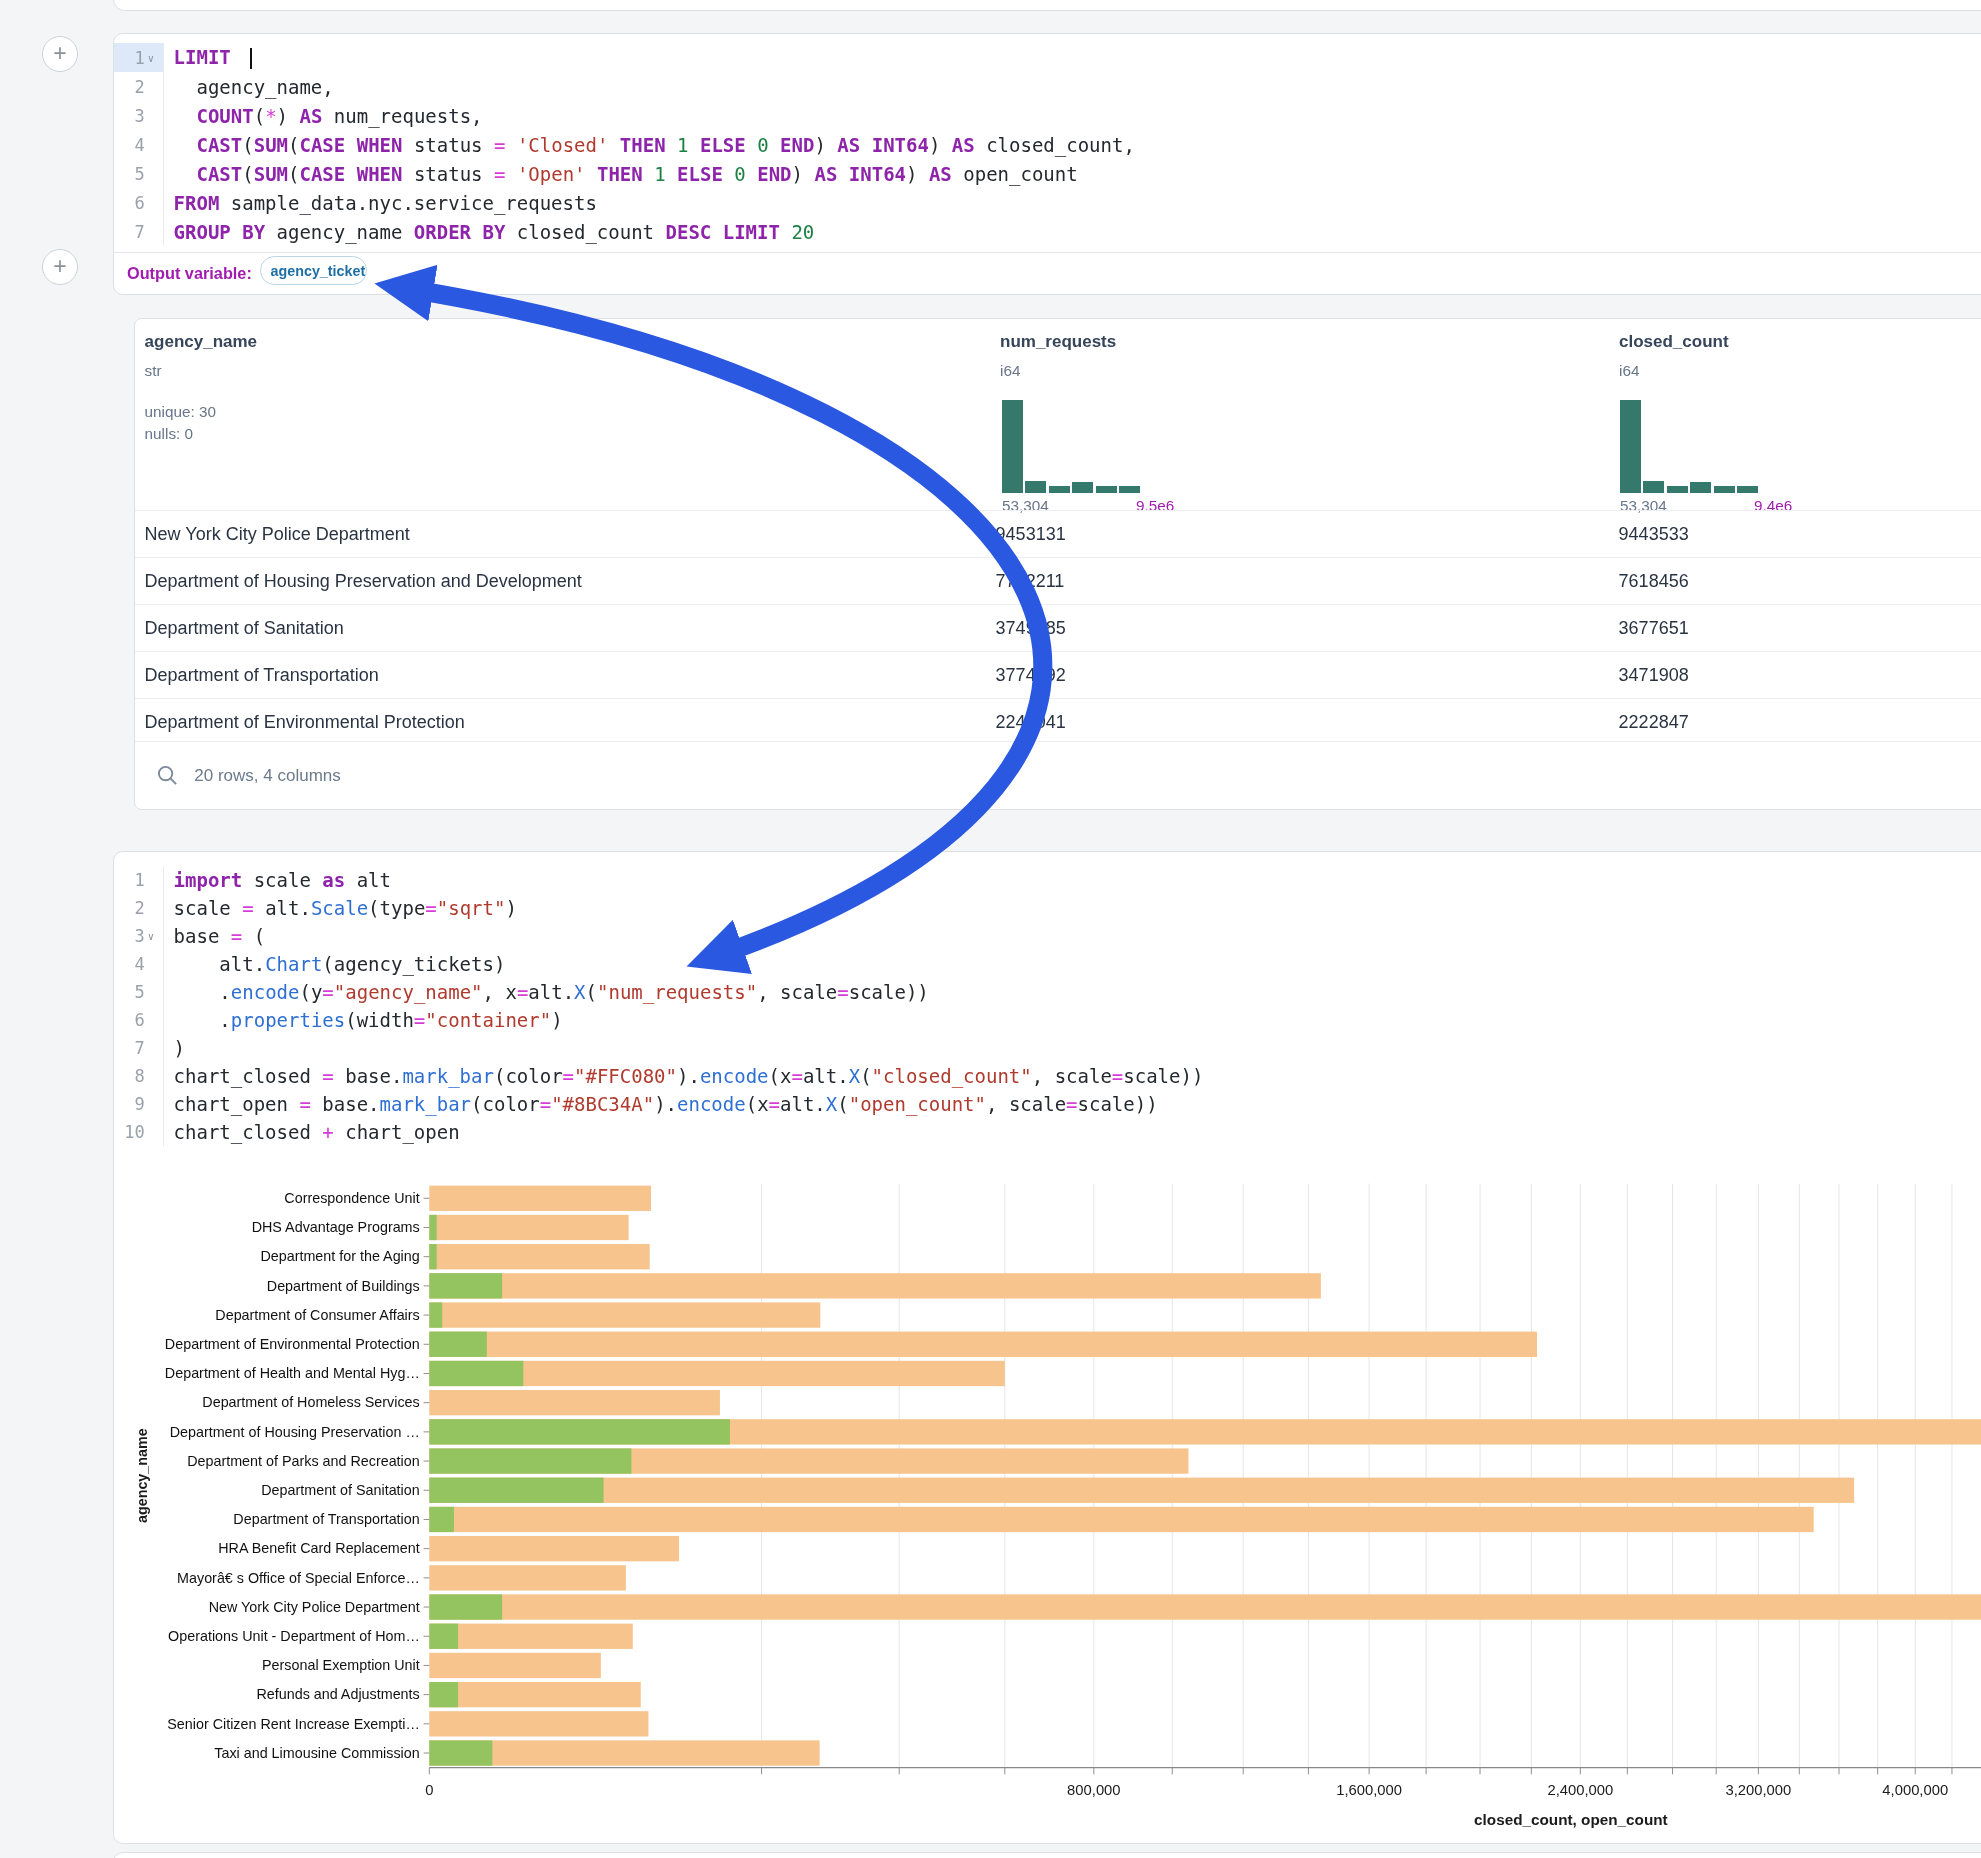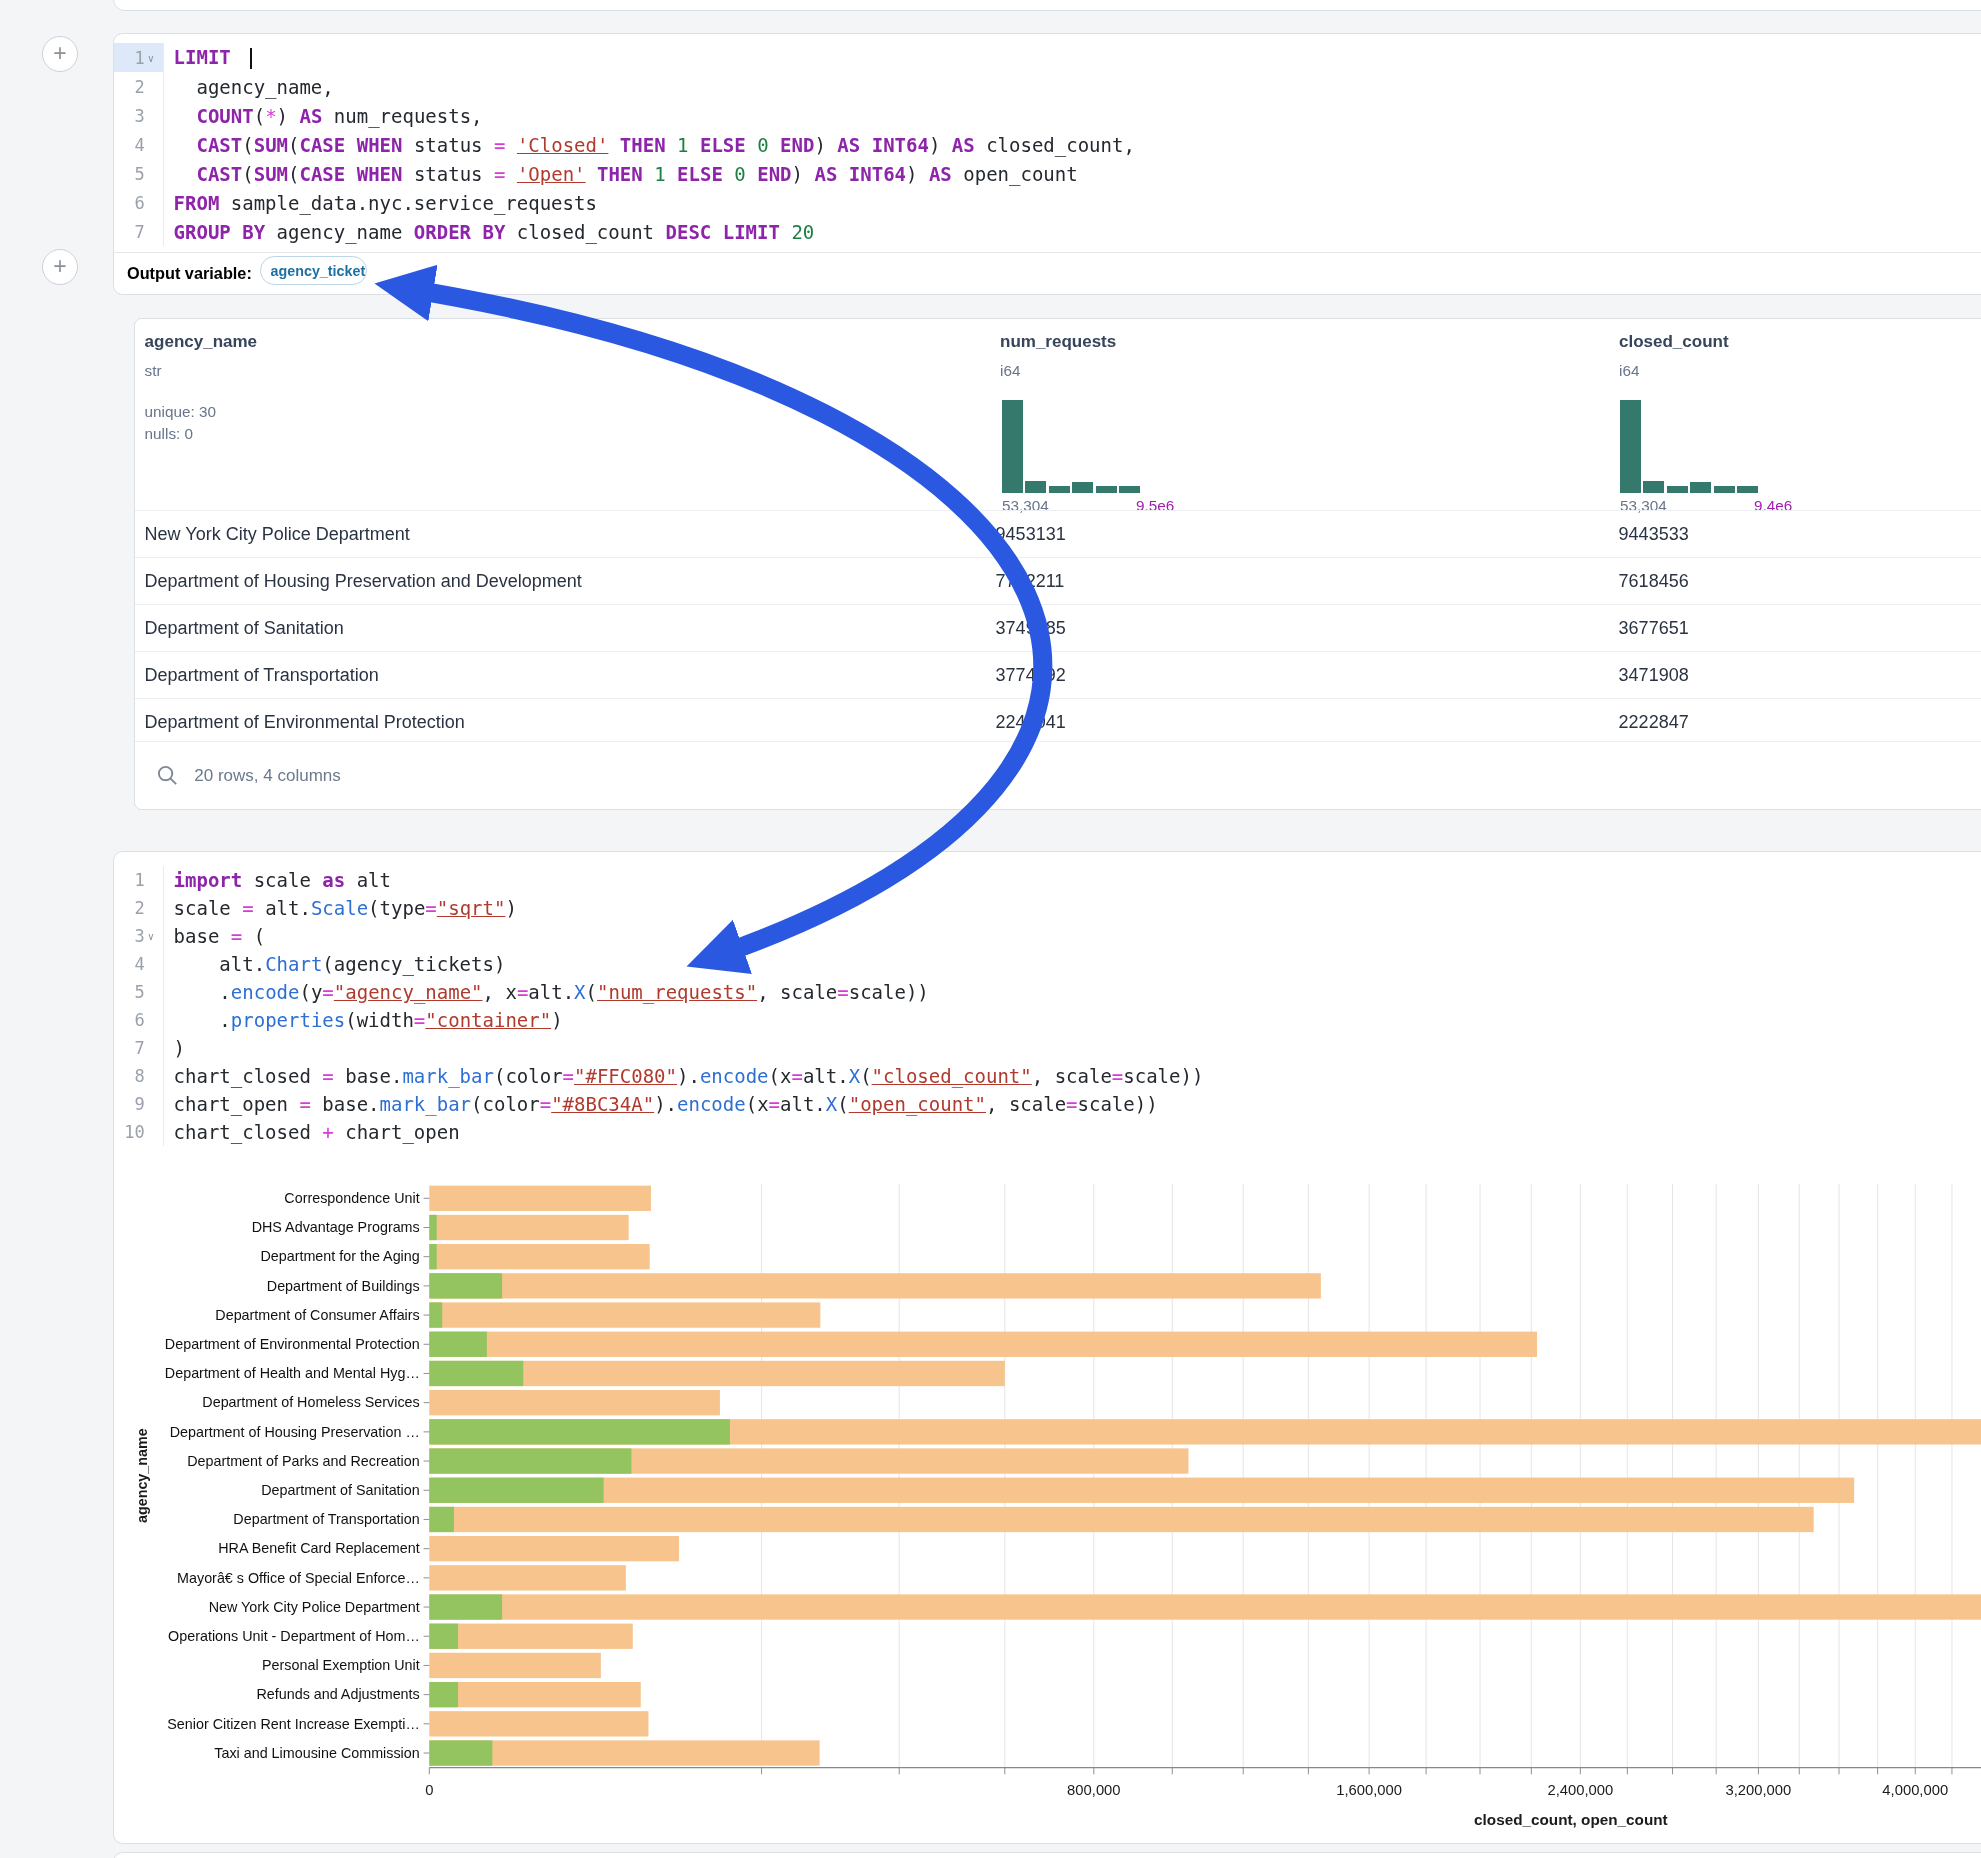--- a/index.html
+++ b/index.html
@@ -9,31 +9,31 @@
   .code-line{display:flex;align-items:center;box-sizing:border-box;}
   .gut{width:50px;flex:0 0 50px;display:flex;align-items:center;justify-content:flex-end;
        padding-right:5.7px;box-sizing:border-box;color:#9aa1aa;font-family:"DejaVu Sans Mono",monospace;
        font-size:17px;border-right:1px solid #e7eaee;height:100%;}
   .gut .chev{font-size:10.5px;color:#8a929c;margin-left:2.9px;width:9.6px;}
   .gut-active{background:#dde9f8;}
   .codetxt{white-space:pre;font-family:"DejaVu Sans Mono",monospace;font-size:19px;color:#24292f;
        padding-left:9.6px;}
   .tk-kw{color:#8e24aa;font-weight:bold;}
   .tk-id{color:#24292f;}
-  .tk-str{color:#b03a2e;text-decoration:underline;}
+  .tk-str{color:#b03a2e;}
   .tk-num{color:#1d8043;}
   .tk-op{color:#d63bd6;}
   .tk-fn{color:#2e6fd4;}
   .tk-pn{color:#24292f;}
   .tk-cur{display:inline-block;width:1.9px;height:21px;background:#111;vertical-align:middle;margin-left:7.6px;}
   
   .plusbtn{position:absolute;width:34px;height:34px;border-radius:50%;border:1.4px solid #ccd1d8;
        background:#fff;color:#8a9097;font-size:23px;line-height:32px;text-align:center;cursor:pointer;}
   
-  .ov-label{position:absolute;left:127px;top:264px;font-size:16.3px;font-weight:bold;color:#000000;}
+  .ov-label{position:absolute;left:127px;top:264px;font-size:16.3px;font-weight:bold;color:#a21caf;}
   .ov-pill{position:absolute;left:260px;top:256px;width:107px;height:29px;border:1px solid #bcd6e6;
        border-radius:14.3px;background:#fff;color:#1e6fa3;font-weight:bold;font-size:14.3px;
        line-height:29px;padding:0 0 0 9.6px;box-sizing:border-box;overflow:hidden;white-space:nowrap;}
   
   .col-name{font-size:17px;font-weight:bold;color:#36455a;}
   .col-type{font-size:15.3px;color:#68758a;margin-top:10px;}
   .col-meta{font-size:15.3px;color:#68758a;line-height:22px;}
   .hist{position:absolute;width:182px;height:93px;}
   .hist .hbar{position:absolute;bottom:0;width:21px;background:#35796c;}
   .hist-min{font-size:15.3px;color:#68758a;position:absolute;left:0;top:97px;}

